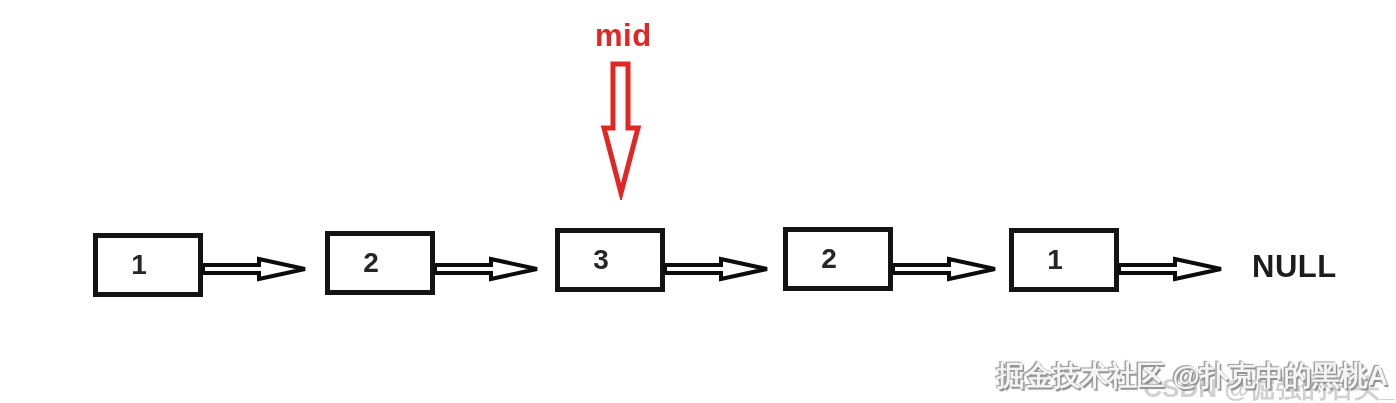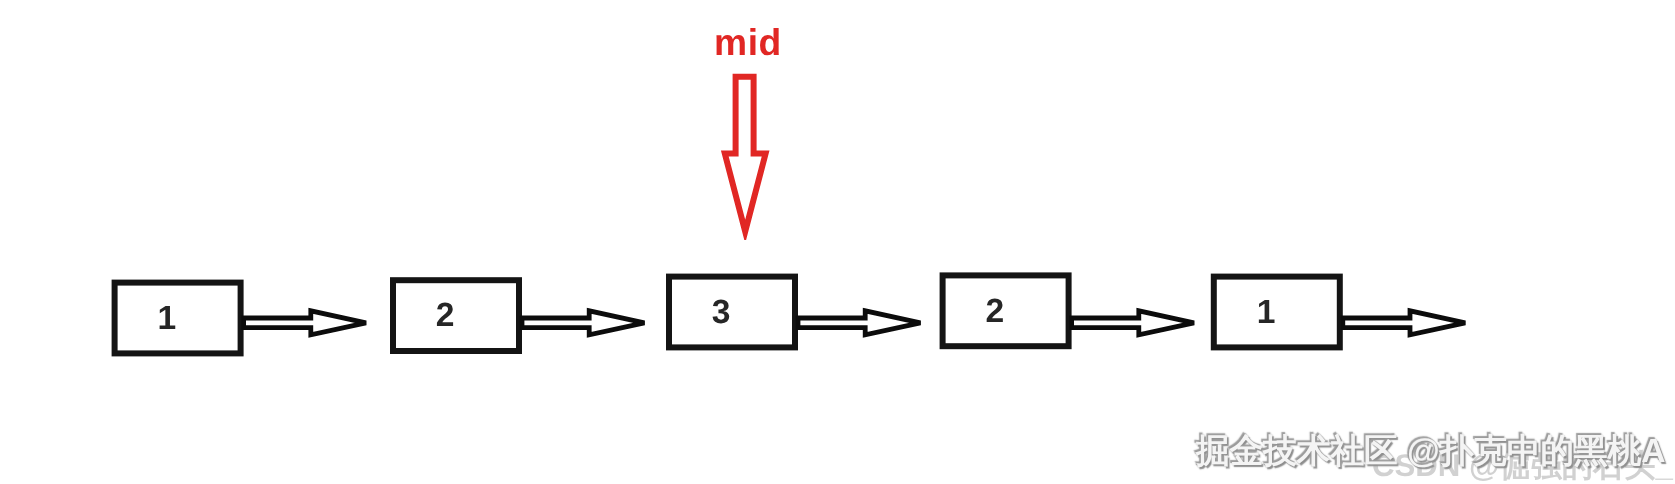--- a/index.html
+++ b/index.html
@@ -117,18 +117,19 @@
         <polygon points="2,9 58,9 58,3 104,13 58,23 58,17 2,17" fill="#ffffff" stroke="#0c0c0c" stroke-width="4" stroke-linejoin="miter"></polygon>
       </svg>
       <svg width="108" height="26" viewBox="0 0 108 26" class="link-arrow" style="left: 891px; top: 256px;">
         <polygon points="2,9 58,9 58,3 104,13 58,23 58,17 2,17" fill="#ffffff" stroke="#0c0c0c" stroke-width="4" stroke-linejoin="miter"></polygon>
       </svg>
       <svg width="108" height="26" viewBox="0 0 108 26" class="link-arrow" style="left: 1117px; top: 256px;">
         <polygon points="2,9 58,9 58,3 104,13 58,23 58,17 2,17" fill="#ffffff" stroke="#0c0c0c" stroke-width="4" stroke-linejoin="miter"></polygon>
       </svg>
     </div>
 
+  <div class="null-label">NULL</div>
 
   <div class="watermark-secondary">CSDN @倔强的石头_</div>
 
   <div class="watermark-primary">掘金技术社区 @扑克中的黑桃A</div>
 
 </div>
 
 </body></html>

